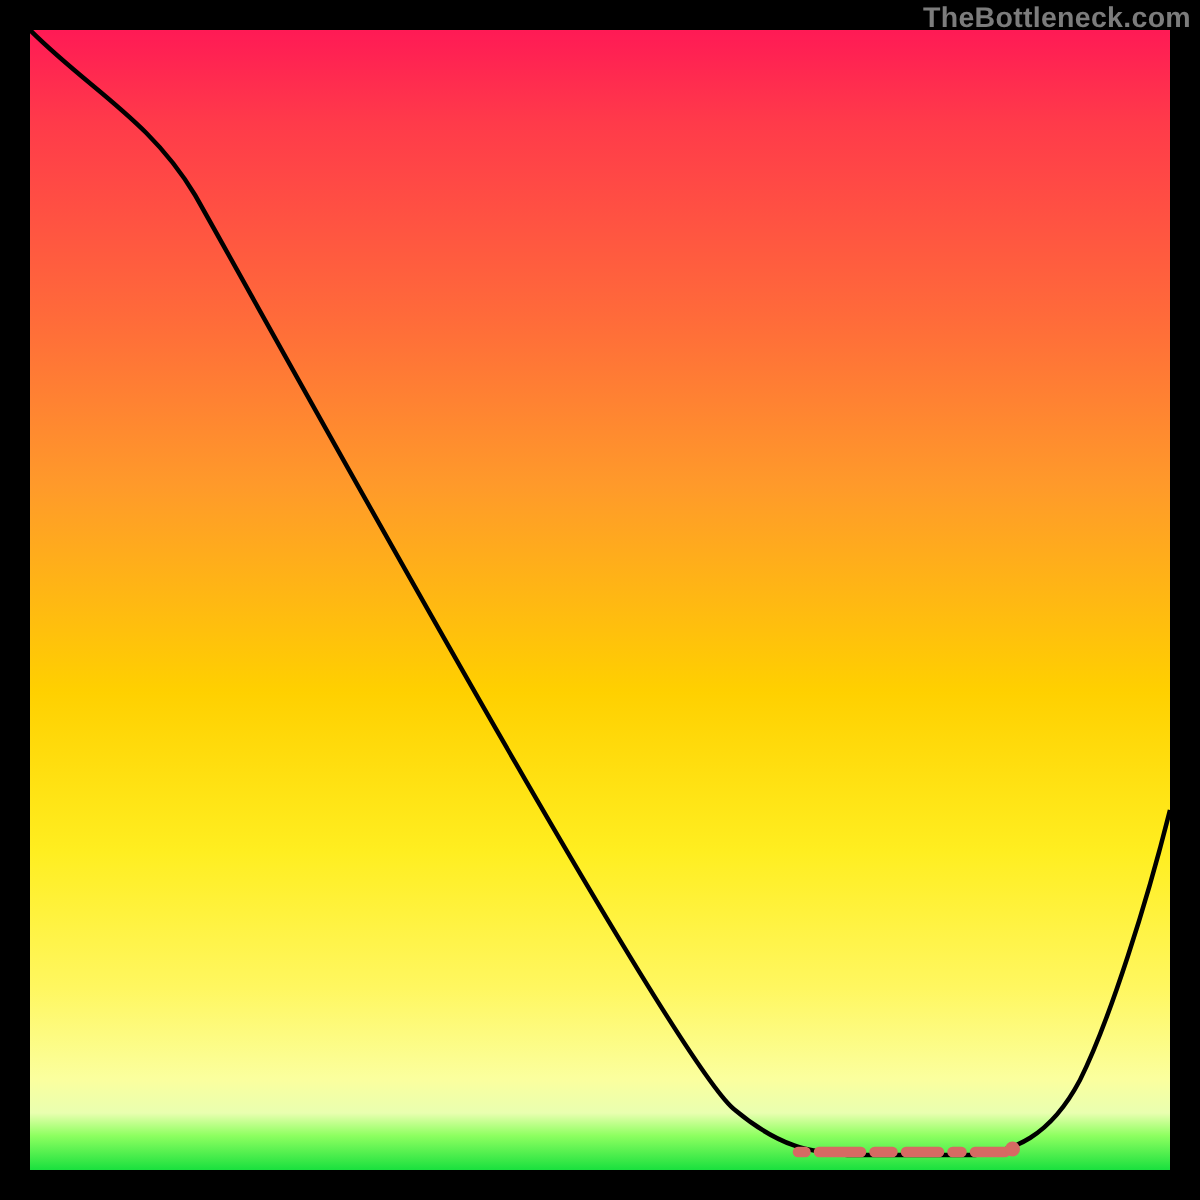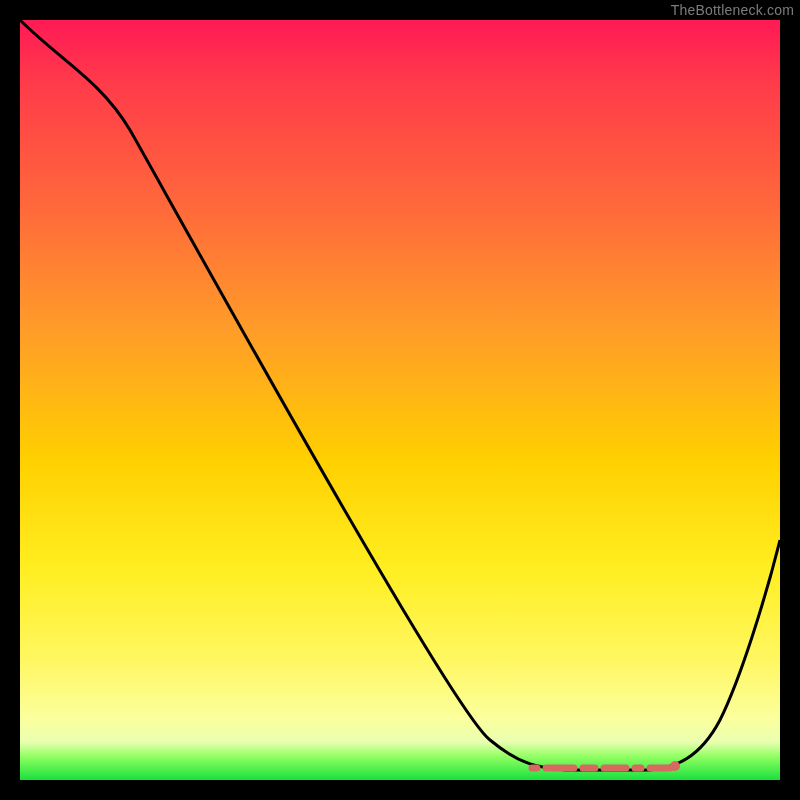--- a/index.html
+++ b/index.html
@@ -47,22 +47,22 @@
     top: 0;
     width: 760px;
     height: 760px;
     pointer-events: none;
   }
   .watermark {
     position: absolute;
     top: 2px;
     right: 6px;
     color: #7c7c7c;
-    font-size: 14px;
-    font-weight: 400;
+    font-size: 19px;
+    font-weight: 700;
     letter-spacing: 0.2px;
     user-select: none;
   }
 </style>
 </head>
 <body>
 
 <div class="watermark">TheBottleneck.com</div>
 
 <div class="frame">

